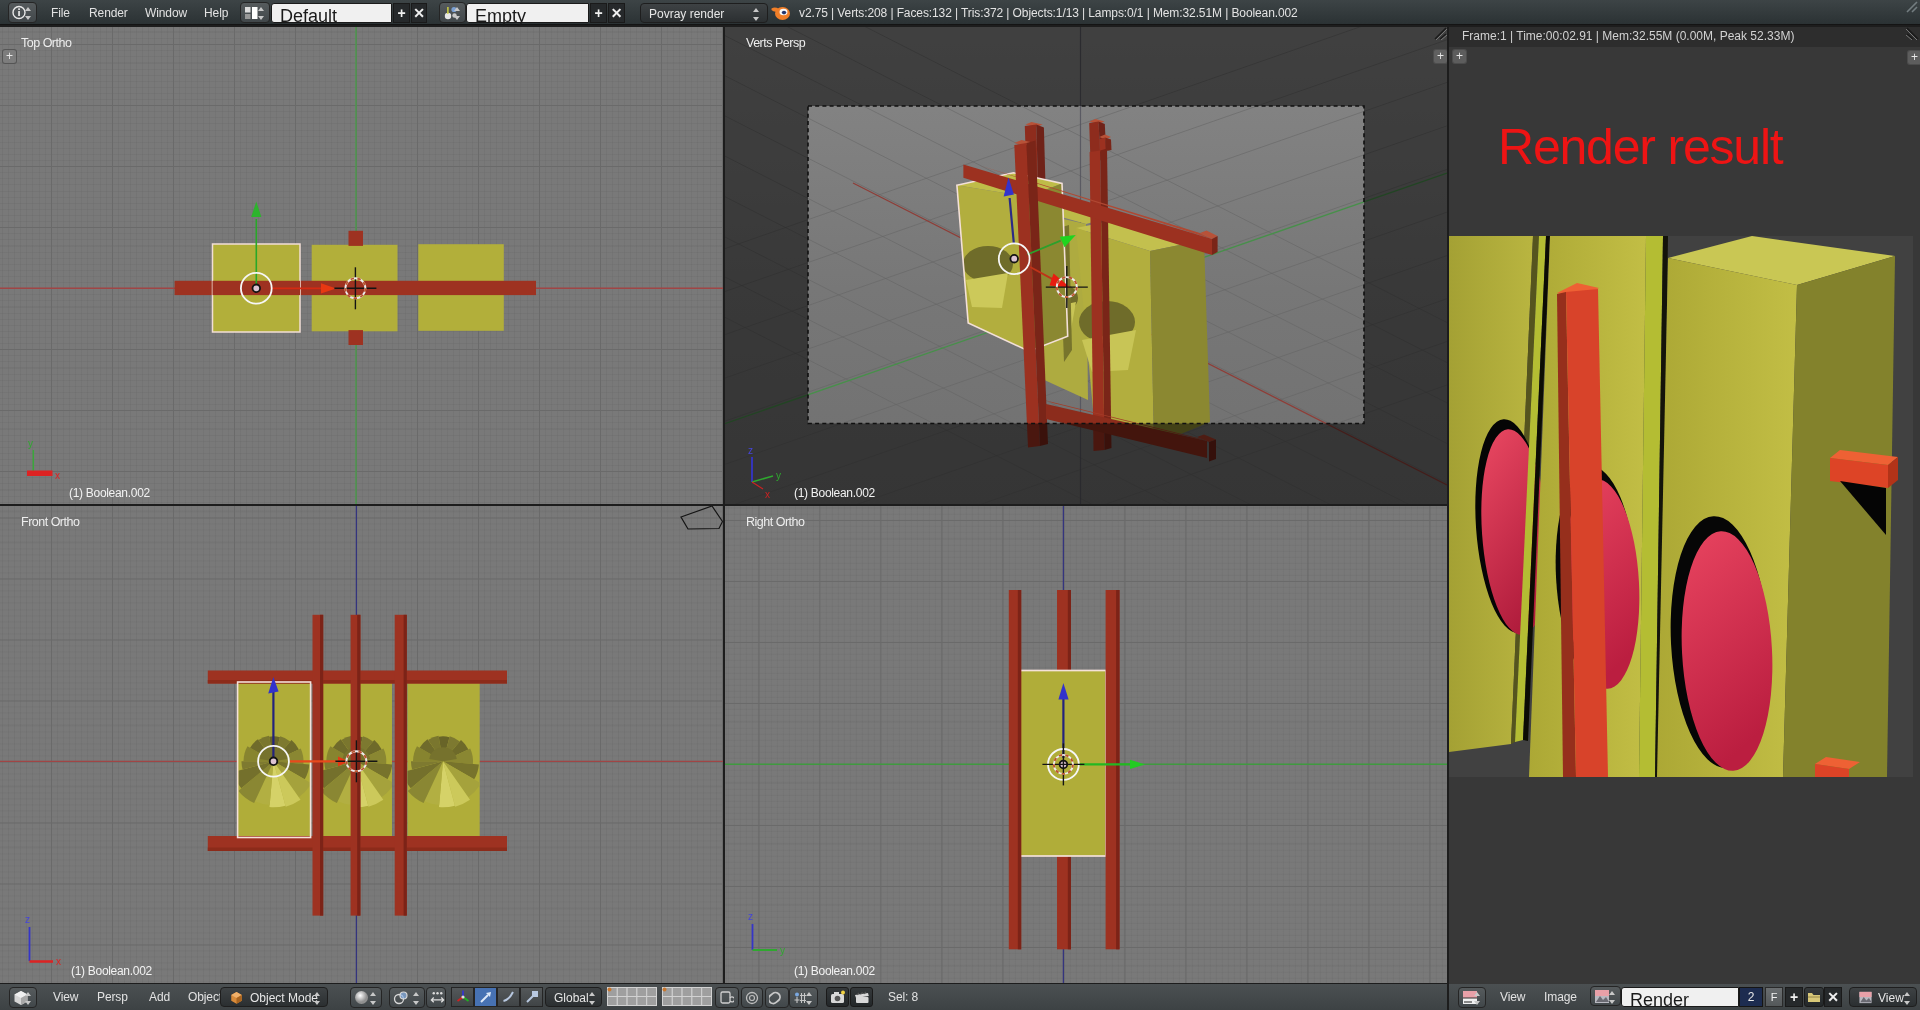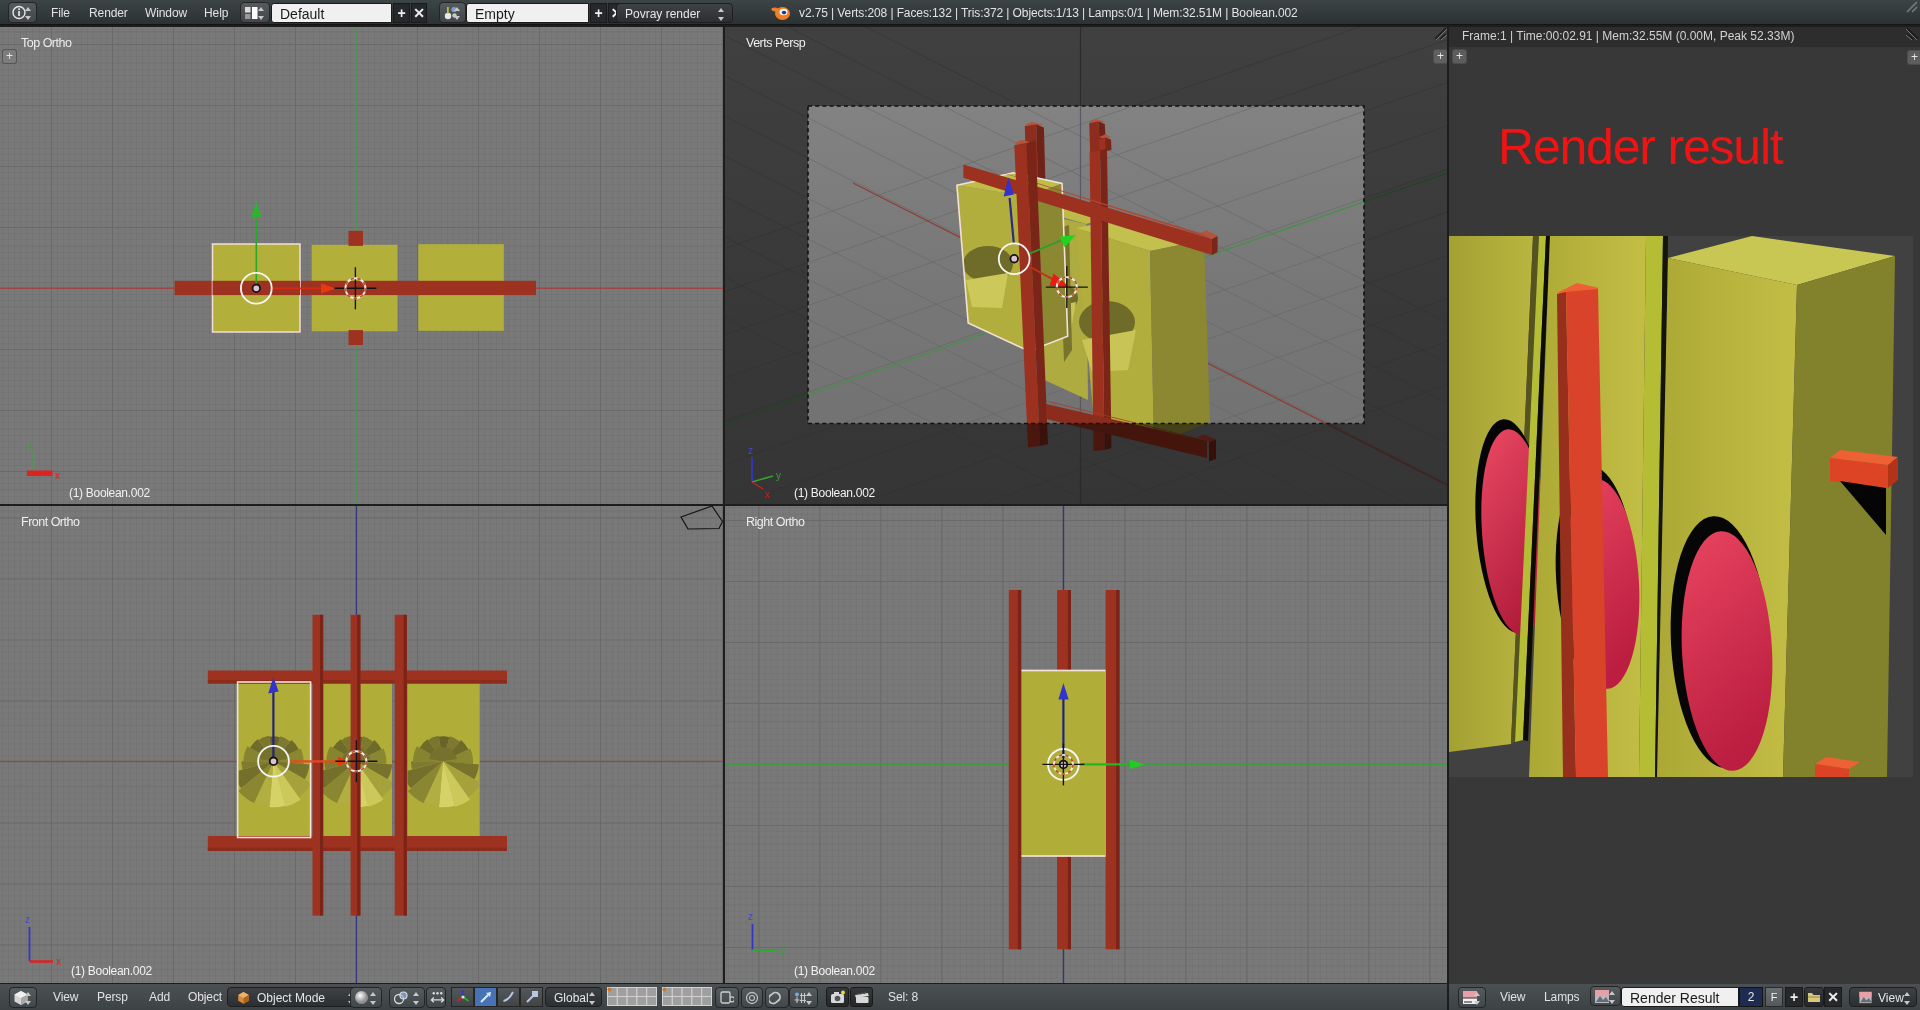--- a/index.html
+++ b/index.html
@@ -13,21 +13,21 @@
 .vp svg { position:absolute; left:0; top:0; }
 .vtitle { position:absolute; left:21px; top:9px; color:#eee; font-size:12.5px; letter-spacing:-0.5px; }
 .vlabel { position:absolute; color:#f2f2f2; font-size:12px; letter-spacing:-0.3px; }
 .plus { position:absolute; width:15px; height:15px; background:rgba(130,130,130,0.5); border:1px solid rgba(70,70,70,0.7); border-radius:3px; color:#e8e8e8; font-size:12px; line-height:13px; text-align:center; }
 #topbar { position:absolute; left:0; top:0; width:1920px; height:25px; background:linear-gradient(#3d4446,#2b3234); border-bottom:1px solid #141414; }
 #topbar .m, #hdr3d .m, #imbot .m { position:absolute; top:5.5px; color:#e2e2e2; font-size:12px; letter-spacing:-0.1px; }
 .ebtn { position:absolute; top:2px; height:21px; background:linear-gradient(#565b5d,#41474a); border:1px solid #252525; border-radius:4px; display:flex; align-items:center; padding-left:3px; }
 .tbtn { position:absolute; top:3px; width:23px; height:20px; background:linear-gradient(#54585a,#404446); border:1px solid #252525; display:flex; align-items:center; justify-content:center; }
 .tbtn.on { background:#4772b3; }
 .dkbtn { position:absolute; top:3px; height:20px; background:linear-gradient(#35393b,#232729); border:1px solid #1a1a1a; border-radius:3px; display:flex; align-items:center; justify-content:center; }
-.wfield { position:absolute; top:2.5px; height:20px; background:#f0f0f0; color:#1a1a1a; font-size:14px; padding:2px 0 0 8px; border-radius:3px 0 0 3px; border:1px solid #1a1a1a; }
+.wfield { position:absolute; top:2.5px; height:20px; background:#f0f0f0; color:#1a1a1a; font-size:18px; padding:2px 0 0 8px; border-radius:3px 0 0 3px; border:1px solid #1a1a1a; }
 .dbtn { position:absolute; top:2.5px; height:20px; background:#26292b; color:#f0f0f0; font-size:14px; font-weight:bold; text-align:center; line-height:18px; border:1px solid #1a1a1a; }
 .bluef { position:absolute; top:2.5px; height:20px; background:#1d2c50; color:#e8e8e8; font-size:12px; text-align:center; line-height:19px; border:1px solid #151515; }
 .graybtn { position:absolute; top:2.5px; height:20px; background:linear-gradient(#6a6e70,#54585a); color:#f0f0f0; font-size:11px; text-align:center; line-height:19px; border:1px solid #2a2a2a; }
 .drop { position:absolute; top:2.5px; height:20px; background:linear-gradient(#3e4244,#2b2f31); border:1px solid #1e1e1e; border-radius:4px; color:#e6e6e6; font-size:12px; padding:3px 18px 0 8px; white-space:nowrap; overflow:hidden; }
 .ud { position:absolute; right:3px; top:4px; width:9px; height:13px; }
 .ud .u, .ud .d { position:absolute; left:1px; width:0; height:0; border-left:3.5px solid transparent; border-right:3.5px solid transparent; }
 .ud .u { top:0; border-bottom:4.5px solid #c8c8c8; }
 .ud .d { bottom:0; border-top:4.5px solid #c8c8c8; }
 .layersvg { position:absolute; top:3px; }
 #hdr3d { position:absolute; left:0; top:984px; width:1447px; height:26px; background:linear-gradient(#4b5052,#3d4244); }
@@ -75,21 +75,21 @@
         <rect x="4.2" y="2" width="1.4" height="7" fill="#d8d840"></rect>
       </svg>
       <span class="ud">
         <i class="u"></i>
         <i class="d"></i>
       </span>
     </div>
  <div class="wfield" style="left:466px;width:123px">Empty</div>
  <div class="dbtn" style="left:590px;width:17px">+</div>
  <div class="dbtn" style="left:608px;width:17px">✕</div>
- <div class="drop" style="left:616px;width:117px">Povray render<span class="ud" style="right:6px">
+ <div class="drop" style="left:640px;width:128px">Povray render<span class="ud" style="right:6px">
         <i class="u"></i>
         <i class="d"></i>
       </span></div>
  <svg style="position:absolute;left:771px;top:4px" width="20" height="18" viewBox="0 0 20 18">
       <path d="M0.5 4.5 Q4 2.5 8 5 L6.5 7.5 Q3 8.5 0.5 6 Z" fill="#f07e28"></path>
       <ellipse cx="11.5" cy="9.5" rx="7.5" ry="6.5" fill="#f07e28"></ellipse>
       <ellipse cx="12.5" cy="8" rx="4" ry="3.2" fill="#f8f8f8"></ellipse>
       <ellipse cx="13" cy="8.6" rx="2.2" ry="1.8" fill="#25356e"></ellipse>
     </svg>
  <span class="m" style="left:799px;font-size:12px">v2.75 | Verts:208 | Faces:132 | Tris:372 | Objects:1/13 | Lamps:0/1 | Mem:32.51M | Boolean.002</span>
@@ -369,21 +369,21 @@
       </svg>
       <span class="ud">
         <i class="u"></i>
         <i class="d"></i>
       </span>
     </div>
  <span class="m" style="left:53px">View</span>
  <span class="m" style="left:97px">Persp</span>
  <span class="m" style="left:149px">Add</span>
  <span class="m" style="left:188px">Object</span>
- <div class="drop" style="left:227px;width:135px"><svg width="15" height="14" viewBox="0 0 16 16" style="margin:0 6px -3px 0">
+ <div class="drop" style="left:220px;width:108px"><svg width="15" height="14" viewBox="0 0 16 16" style="margin:0 6px -3px 0">
         <path d="M8 1 L14 4.5 L14 11 L8 14.5 L2 11 L2 4.5 Z" fill="#d88b3a"></path>
         <path d="M8 1 L14 4.5 L8 8 L2 4.5 Z" fill="#f0b06a"></path>
         <path d="M8 8 L14 4.5 L14 11 L8 14.5 Z" fill="#a9641f"></path>
       </svg>Object Mode<span class="ud" style="right:5px">
         <i class="u"></i>
         <i class="d"></i>
       </span></div>
  <div class="ebtn" style="left:350px;width:32px;top:3px">
       <svg width="15" height="15">
         <defs>
@@ -577,21 +577,21 @@
         <rect x="1" y="8" width="14" height="6" fill="#f0f0f0"></rect>
         <path d="M1 8 h14" stroke="#333" stroke-width="1"></path>
         <path d="M2 12 h8" stroke="#444" stroke-width="1.2"></path>
       </svg>
       <span class="ud">
         <i class="u"></i>
         <i class="d"></i>
       </span>
     </div>
  <span class="m" style="left:51px">View</span>
- <span class="m" style="left:95px">Lamps</span>
+ <span class="m" style="left:95px">Image</span>
  <div class="ebtn" style="left:141px;width:31px;top:2px;height:20px">
       <svg width="16" height="15" viewBox="0 0 16 15">
         <rect x="1" y="1" width="14" height="13" fill="#b8b8c0"></rect>
         <rect x="1" y="1" width="14" height="6" fill="#e8a0a8"></rect>
         <path d="M2 13 L6 7 L9 11 L12 8 L15 13 Z" fill="#6a6a72"></path>
       </svg>
       <span class="ud">
         <i class="u"></i>
         <i class="d"></i>
       </span>

